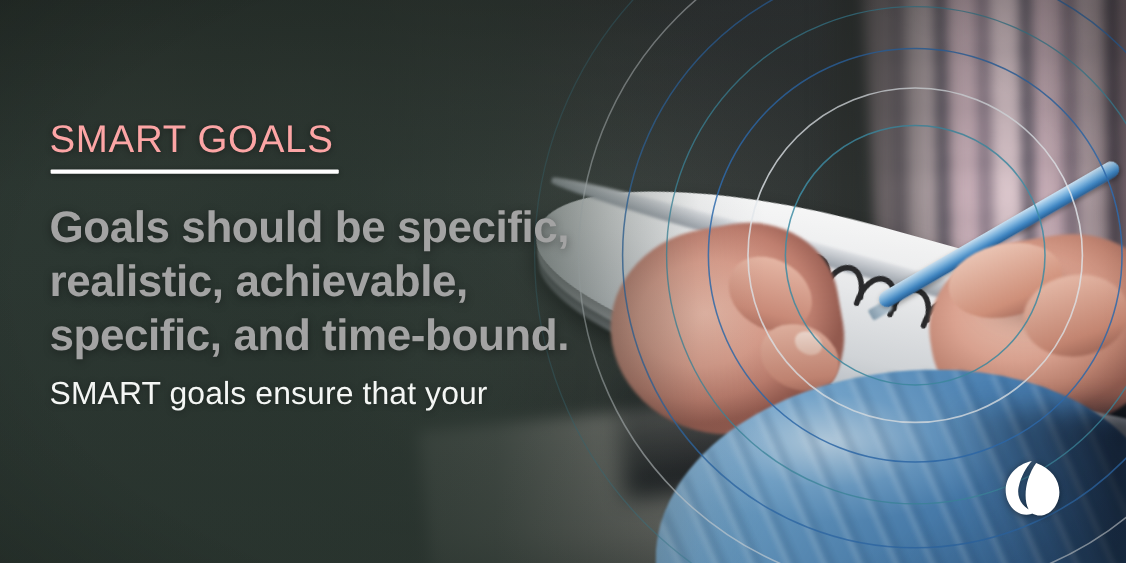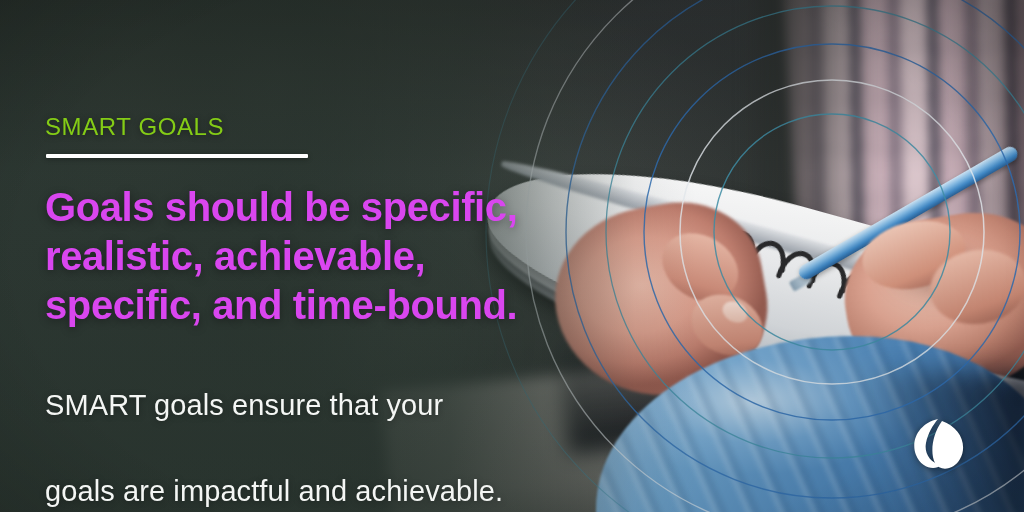--- a/index.html
+++ b/index.html
@@ -353,25 +353,25 @@
     left: 45px;
     top: 0;
     width: 560px;
     height: 512px;
   }
 
   .eyebrow {
     position: absolute;
     left: 0;
     top: 106px;
-    font-size: 24px;
+    font-size: 35px;
     line-height: 42px;
     font-weight: 400;
     letter-spacing: 0.6px;
-    color: #84cc16;
+    color: #fca5a5;
     text-shadow: 0 1px 6px rgba(0,0,0,0.40);
     white-space: nowrap;
     text-align: right;
   }
 
   .rule {
     position: absolute;
     left: 1px;
     top: 154px;
     width: 262px;
@@ -383,38 +383,38 @@
 
   .headline {
     position: absolute;
     left: 0;
     top: 183px;
     width: 530px;
     font-size: 40px;
     line-height: 49px;
     font-weight: 700;
     letter-spacing: -0.4px;
-    color: #d946ef;
+    color: #a3a3a3;
     text-shadow: 0 2px 8px rgba(0,0,0,0.38);
   }
   .headline span { display: block; white-space: nowrap; }
 
   .subtext {
     position: absolute;
     left: 0;
     top: 339px;
     width: 540px;
     font-size: 29px;
     line-height: 39px;
     font-weight: 400;
     letter-spacing: 0.1px;
     color: #f4f6f4;
     text-shadow: 0 1px 6px rgba(0,0,0,0.34);
   }
-  .subtext span { display: block; white-space: nowrap; margin-top: 47px; }
+  .subtext span { display: block; white-space: nowrap; }
 
   
   .logo {
     position: absolute;
     left: 908px;
     top: 413px;
     width: 62px;
     height: 62px;
   }
   .logo svg { display: block; filter: drop-shadow(0 1px 3px rgba(0,0,0,0.45)); }
@@ -499,21 +499,20 @@
     <div class="rule"></div>
 
     <div class="headline">
       <span>Goals should be specific,</span>
       <span>realistic, achievable,</span>
       <span>specific, and time-bound.</span>
     </div>
 
     <div class="subtext">
       <span>SMART goals ensure that your</span>
-      <span>goals are impactful and achievable.</span>
     </div>
   </div>
 
   <div class="logo">
     <svg width="62" height="62" viewBox="0 0 62 62">
       <path d="M30 6 C 12 10, 2 26, 8 42 C 13 55, 27 58, 33 52 C 22 50, 16 40, 18 30 C 20 20, 25 12, 30 6 Z" fill="#ffffff"></path>
       <path d="M34 8 C 52 14, 60 32, 52 46 C 46 57, 32 59, 27 50 C 22 40, 24 22, 34 8 Z" fill="#ffffff"></path>
     </svg>
   </div>
 

